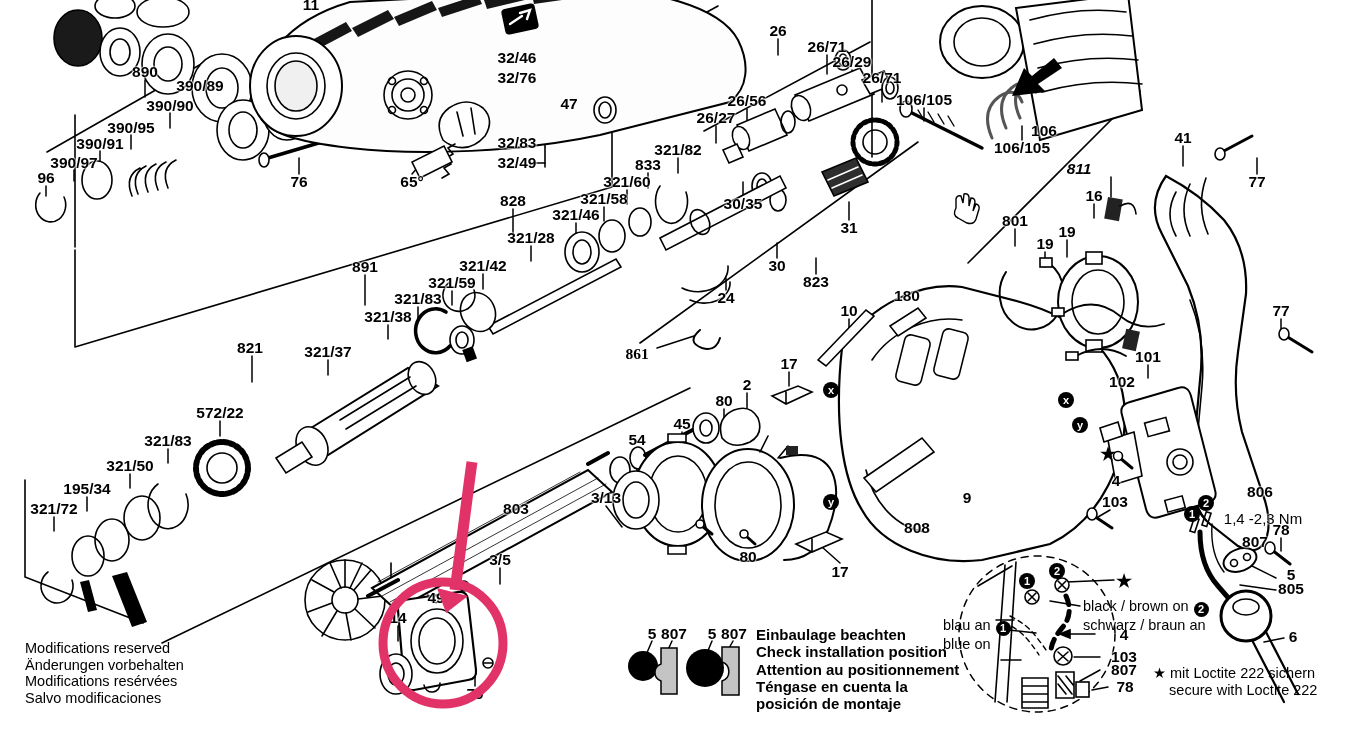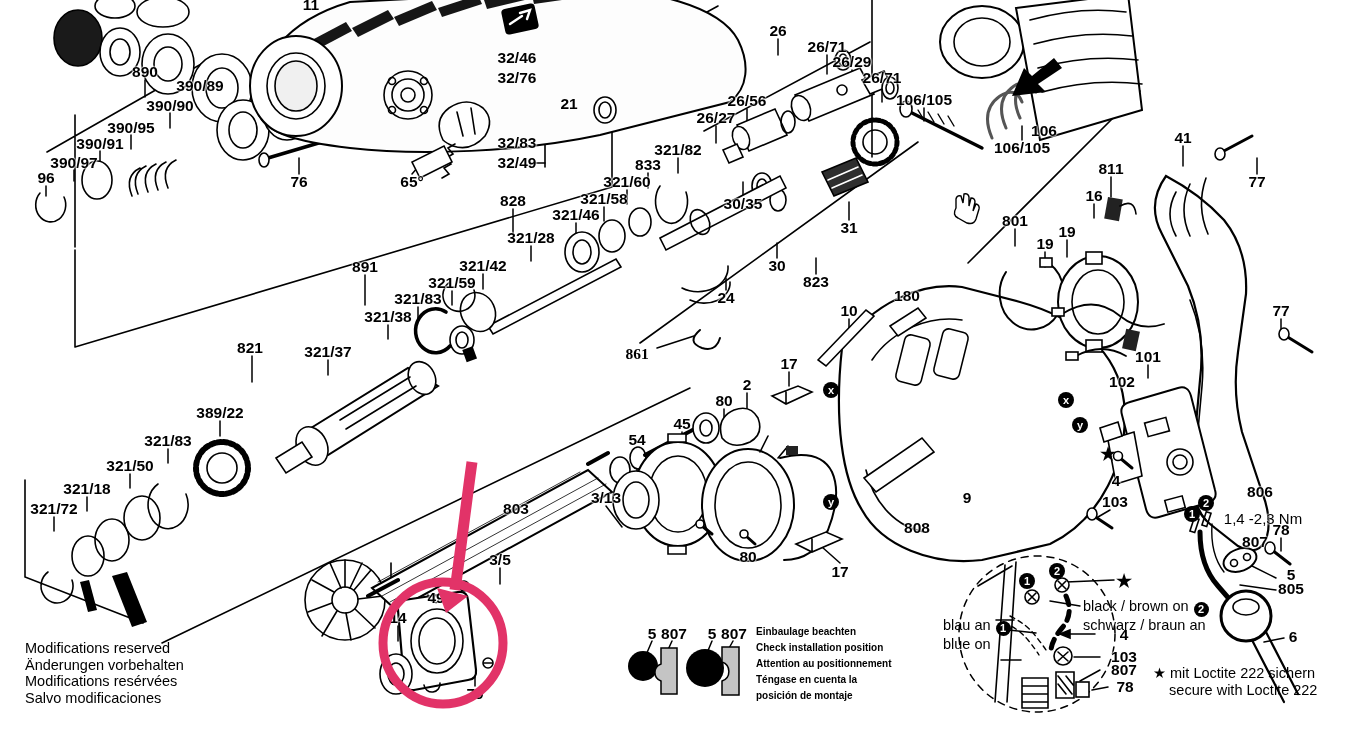--- a/index.html
+++ b/index.html
@@ -15,21 +15,21 @@
   .lbl{position:absolute;transform:translate(-50%,-50%);font-size:15.5px;font-weight:bold;
        white-space:nowrap;text-shadow:0 0 2px #fff,0 0 2px #fff,0 0 2px #fff;}
   .lbl.plain{font-weight:normal;font-size:15px;}
   .mk{position:absolute;transform:translate(-50%,-50%);width:16px;height:16px;border-radius:50%;
       background:#000;color:#fff;font-size:11px;font-weight:bold;display:flex;
       align-items:center;justify-content:center;line-height:1;}
   .mk.inline{position:static;display:inline-flex;transform:none;width:15px;height:15px;
       vertical-align:-2px;margin:0 1px;}
   .star{position:absolute;transform:translate(-50%,-50%);font-size:18px;font-weight:bold;}
   .tb{position:absolute;white-space:nowrap;font-size:14.5px;line-height:1.15;}
-  .tb.bold{font-weight:bold;font-size:10px;}
+  .tb.bold{font-weight:bold;font-size:15px;}
   .tb div{min-height:16px;}
 </style>
 </head>
 <body>
 
 <div class="stage">
 
   <svg id="art" width="1353" height="744" viewBox="0 0 1353 744">
     <g stroke="#000" stroke-width="1.6" fill="none" stroke-linecap="round">
 
@@ -312,21 +312,21 @@
       <div class="lbl" style="left: 170px; top: 106px;">390/90</div>
       <div class="lbl" style="left: 131px; top: 128px;">390/95</div>
       <div class="lbl" style="left: 100px; top: 144px;">390/91</div>
       <div class="lbl" style="left: 74px; top: 163px;">390/97</div>
       <div class="lbl" style="left: 46px; top: 178px;">96</div>
       <div class="lbl" style="left: 299px; top: 182px;">76</div>
       <div class="lbl" style="left: 412px; top: 182px;">65°</div>
       <div class="lbl" style="left: 311px; top: 5px;">11</div>
       <div class="lbl" style="left: 517px; top: 58px;">32/46</div>
       <div class="lbl" style="left: 517px; top: 78px;">32/76</div>
-      <div class="lbl" style="left: 569px; top: 104px;">21</div>
+      <div class="lbl" style="left: 569px; top: 104px;">47</div>
       <div class="lbl" style="left: 517px; top: 143px;">32/83</div>
       <div class="lbl" style="left: 517px; top: 163px;">32/49</div>
       <div class="lbl" style="left: 513px; top: 201px;">828</div>
       <div class="lbl" style="left: 716px; top: 118px;">26/27</div>
       <div class="lbl" style="left: 747px; top: 101px;">26/56</div>
       <div class="lbl" style="left: 778px; top: 31px;">26</div>
       <div class="lbl" style="left: 827px; top: 47px;">26/71</div>
       <div class="lbl" style="left: 852px; top: 62px;">26/29</div>
       <div class="lbl" style="left: 882px; top: 78px;">26/71</div>
       <div class="lbl" style="left: 743px; top: 204px;">30/35</div>
@@ -337,31 +337,31 @@
       <div class="lbl" style="left: 604px; top: 199px;">321/58</div>
       <div class="lbl" style="left: 576px; top: 215px;">321/46</div>
       <div class="lbl" style="left: 531px; top: 238px;">321/28</div>
       <div class="lbl" style="left: 483px; top: 266px; text-align: center;">321/42</div>
       <div class="lbl" style="left: 452px; top: 283px;">321/59</div>
       <div class="lbl" style="left: 365px; top: 267px;">891</div>
       <div class="lbl" style="left: 418px; top: 299px;">321/83</div>
       <div class="lbl" style="left: 388px; top: 317px;">321/38</div>
       <div class="lbl" style="left: 250px; top: 348px;">821</div>
       <div class="lbl" style="left: 328px; top: 352px;">321/37</div>
-      <div class="lbl" style="left: 220px; top: 413px;">389/22</div>
+      <div class="lbl" style="left: 220px; top: 413px;">572/22</div>
       <div class="lbl" style="left: 168px; top: 441px;">321/83</div>
       <div class="lbl" style="left: 130px; top: 466px;">321/50</div>
-      <div class="lbl" style="left: 87px; top: 489px;">321/18</div>
+      <div class="lbl" style="left: 87px; top: 489px;">195/34</div>
       <div class="lbl" style="left: 54px; top: 509px;">321/72</div>
       <div class="lbl" style="left: 924px; top: 100px;">106/105</div>
       <div class="lbl" style="left: 1044px; top: 131px;">106</div>
       <div class="lbl" style="left: 1022px; top: 148px;">106/105</div>
       <div class="lbl" style="left: 1183px; top: 138px;">41</div>
       <div class="lbl" style="left: 1257px; top: 182px;">77</div>
-      <div class="lbl" style="left: 1111px; top: 169px;">811</div>
+      <div class="lbl" style="left: 1079px; top: 169px; font-style: italic;">811</div>
       <div class="lbl" style="left: 1094px; top: 196px;">16</div>
       <div class="lbl" style="left: 1015px; top: 221px;">801</div>
       <div class="lbl" style="left: 1067px; top: 232px;">19</div>
       <div class="lbl" style="left: 1045px; top: 244px;">19</div>
       <div class="lbl" style="left: 907px; top: 296px;">180</div>
       <div class="lbl" style="left: 849px; top: 311px;">10</div>
       <div class="lbl" style="left: 777px; top: 266px;">30</div>
       <div class="lbl" style="left: 816px; top: 282px;">823</div>
       <div class="lbl" style="left: 726px; top: 298px;">24</div>
       <div class="lbl" style="left: 637px; top: 354px; font-family: Liberation Serif, serif;">861</div>

